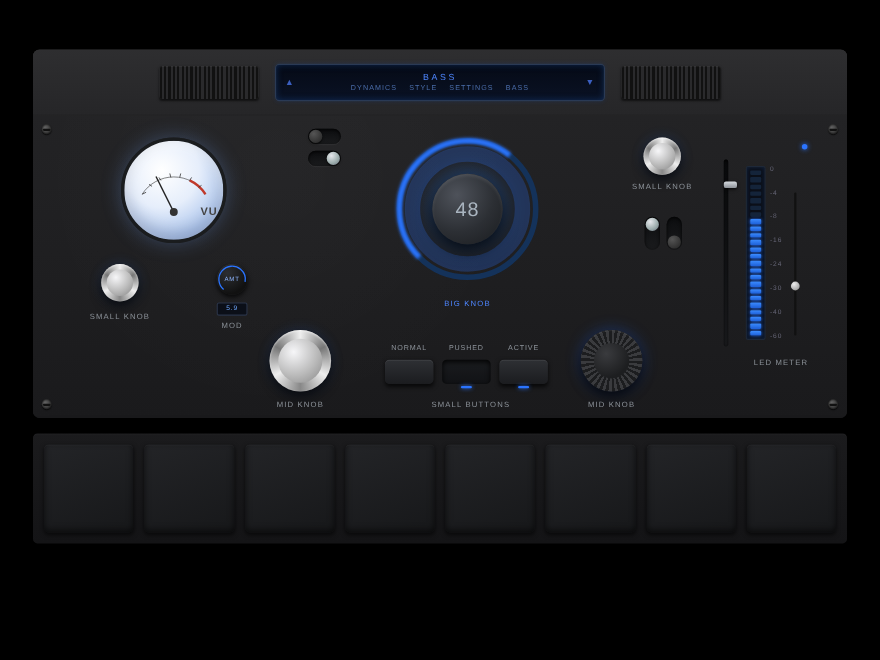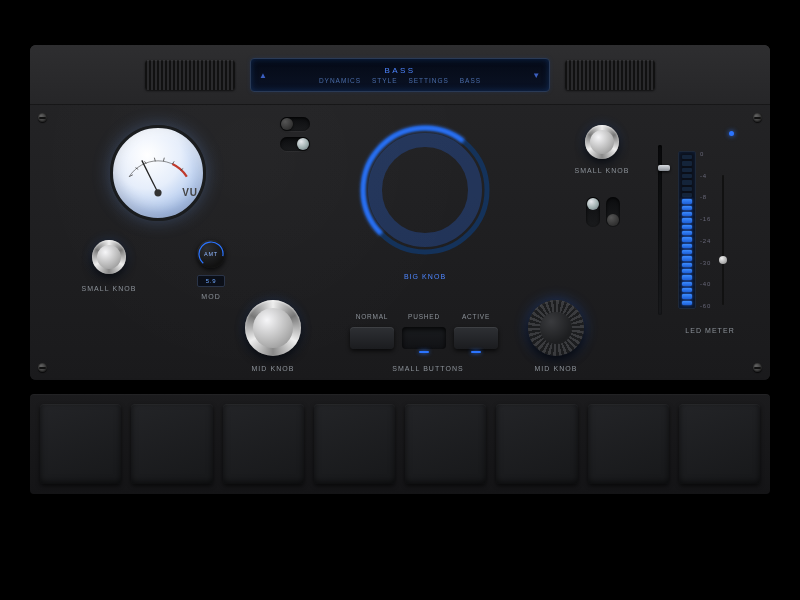--- a/index.html
+++ b/index.html
@@ -285,20 +285,21 @@
       <svg viewBox="0 0 150 150">
         <circle cx="75" cy="75" r="62" fill="none" stroke="#14325a" stroke-width="5"></circle>
         <circle cx="75" cy="75" r="62" fill="none" stroke="#2b74ff" stroke-width="5" stroke-dasharray="187 203" transform="rotate(135 75 75)" filter="url(#g)"></circle>
         <defs>
             <filter id="g">
               <feGaussianBlur stdDeviation="1.4"></feGaussianBlur>
             </filter>
           </defs>
         <circle cx="75" cy="75" r="50" fill="none" stroke="rgba(43,116,255,0.25)" stroke-width="14"></circle>
       </svg>
+      <div class="bigknob-center">48</div>
     </div>
     <div class="label" style="left:395px;top:168px;color:#4e86ff">BIG KNOB</div>
 
     <div class="knob chrome" style="left:215px;top:195px;width:56px;height:56px"></div>
     <div class="label" style="left:243px;top:260px">MID KNOB</div>
 
     <div class="btn-row">
       <div class="btn">
         <span class="btn-label">NORMAL</span>
       </div>

